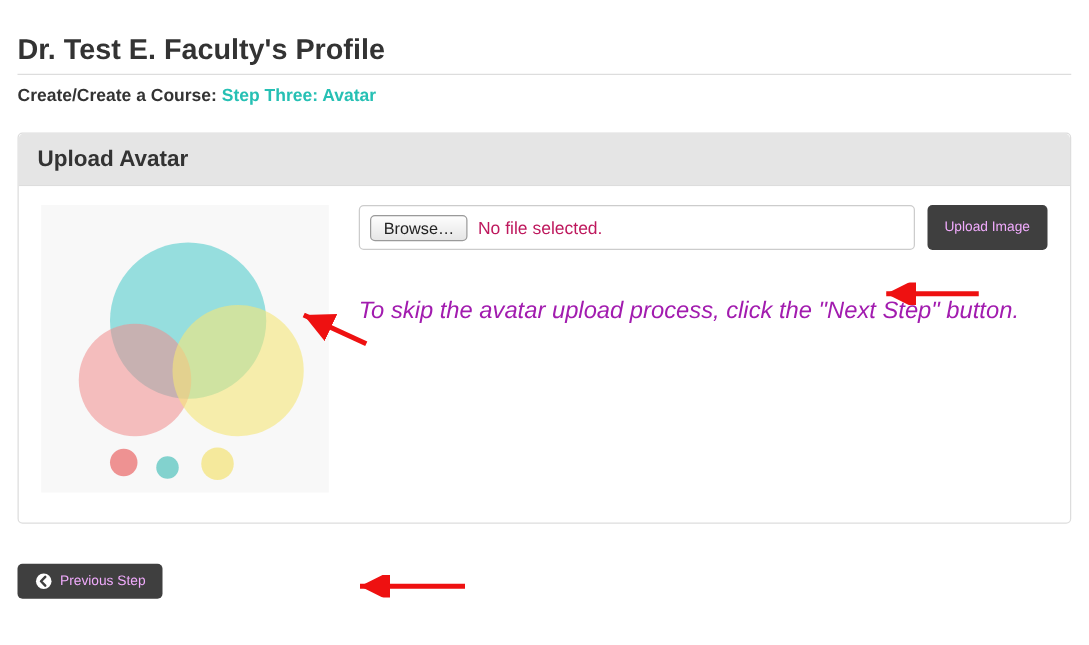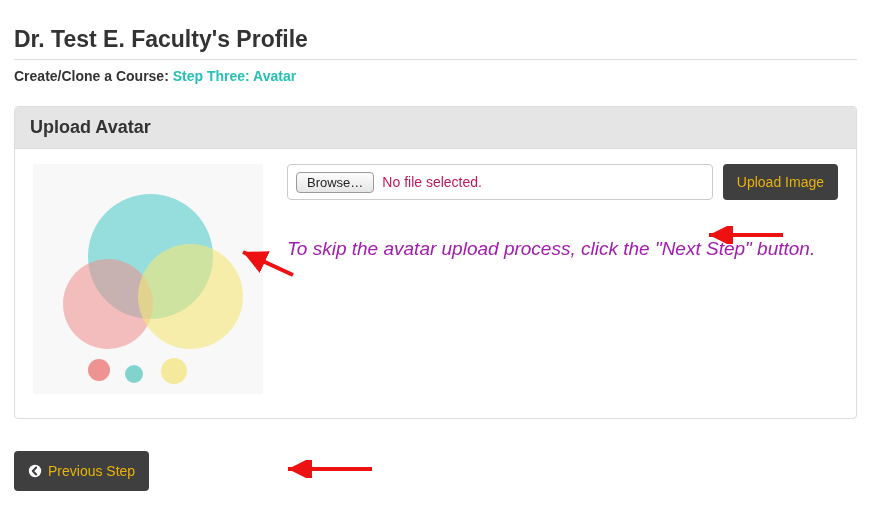--- a/index.html
+++ b/index.html
@@ -104,61 +104,61 @@
     background: linear-gradient(#fdfdfd,#e6e6e6);
     cursor: pointer;
     color: #222;
   }
   .file-status {
     color: #be185d;
     font-size: 14px;
   }
   .btn-dark {
     background: #3f3f3f;
-    color: #eab308;
+    color: #f0abfc;
     border: none;
     border-radius: 4px;
     padding: 0 14px;
-    font-size: 14px;
+    font-size: 11px;
     cursor: pointer;
     height: 36px;
     display: inline-flex;
     align-items: center;
     gap: 6px;
   }
   .btn-dark .chev {
     display:inline-block;
     width:14px; height:14px;
   }
   .skip-text {
     font-style: italic;
     color: #a21caf;
     font-size: 19px;
   }
   .nav-row {
     display: flex;
     gap: 12px;
     margin-bottom: 10px;
   }
-  .nav-row .btn-dark { height: 40px; padding: 0 14px; }
+  .nav-row .btn-dark { height: 28px; padding: 0 14px; }
   
   .arrow {
     position: absolute;
     pointer-events: none;
   }
   .arrow svg { display:block; }
 </style>
 </head>
 <body>
 
 <h2 class="page-title">Dr. Test E. Faculty's Profile</h2>
 <hr class="rule">
 
 <div class="subhead">
-  <span>Create/Clone a Course:</span>
+  <span>Create/Create a Course:</span>
   <span class="step">Step Three: Avatar</span>
 </div>
 
 <div class="panel">
   <div class="panel-heading">Upload Avatar</div>
   <div class="panel-body" style="position:relative;">
 
     <div class="avatar-preview">
       <span class="bubble b1"></span>
       <span class="bubble b2"></span>

